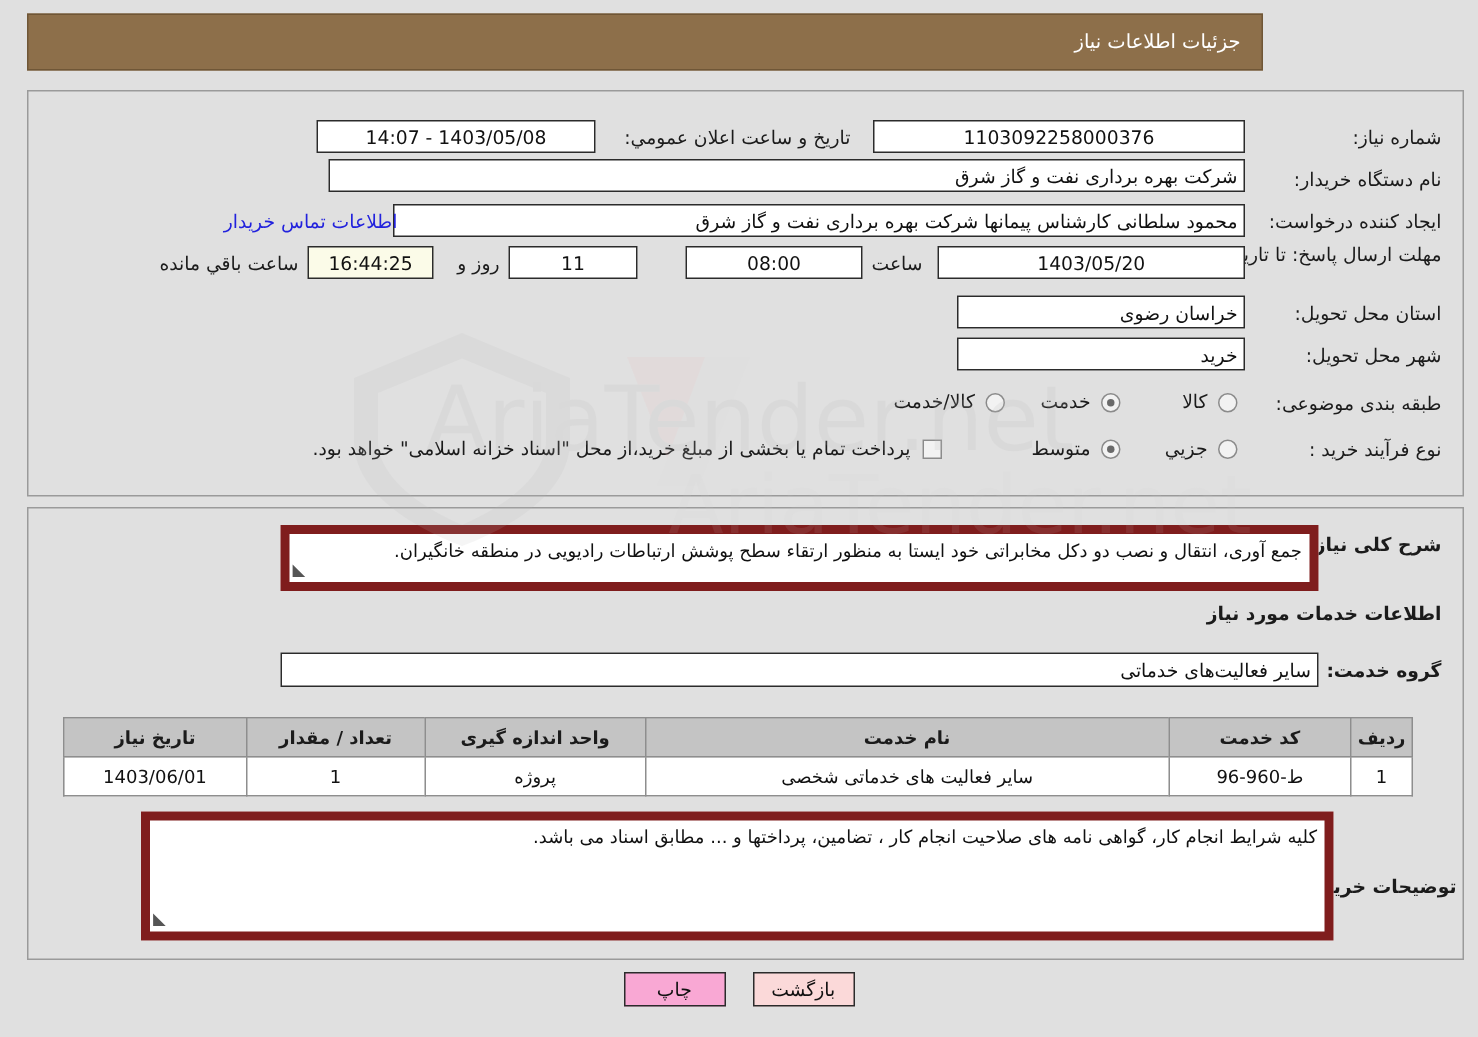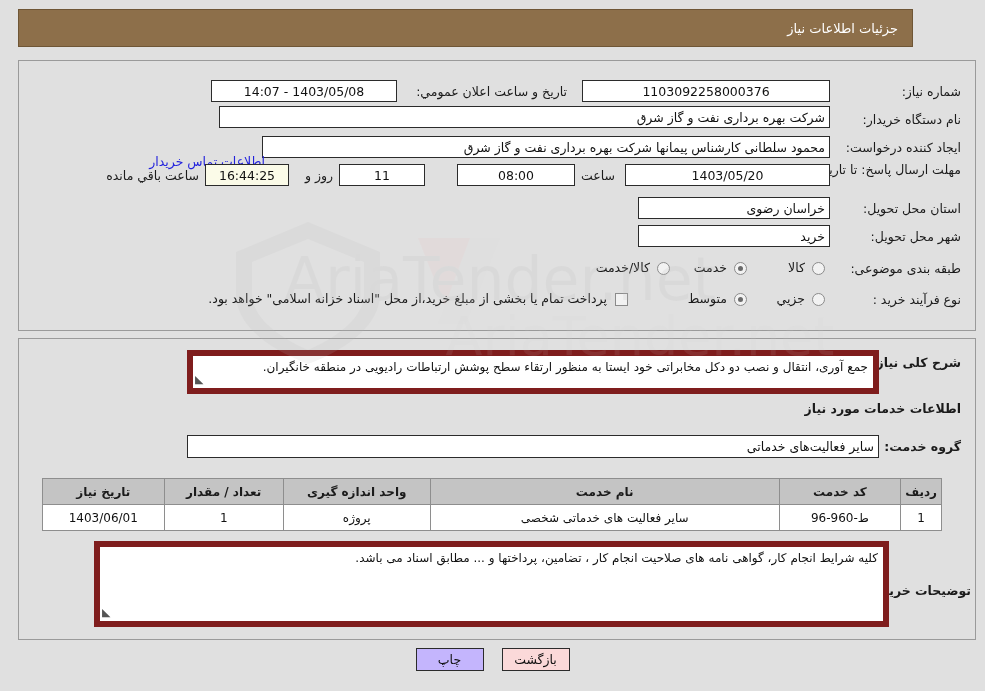--- a/index.html
+++ b/index.html
@@ -12,21 +12,21 @@
     width: 985px; height: 691px;
     position: relative;
     background: #e0e0e0;
     overflow: hidden;
   }
 
   
   .titlebar {
     position: absolute;
     left: 18px; top: 9px;
-    width: 895px; height: 38px;
+    width: 824px; height: 38px;
     background: #8d6f4a;
     border: 1px solid #6f5636;
     display: flex;
     align-items: center;
     justify-content: flex-start;
     padding-right: 14px;
   }
   .titlebar .ttl {
     color: #ffffff;
     font-size: 13px;
@@ -154,21 +154,21 @@
   .btn {
     border: 1px solid #2b2b2b;
     font-size: 12.5px;
     padding: 3px 0;
     width: 68px;
     text-align: center;
     cursor: pointer;
     color: #111;
     font-family: inherit;
   }
-  .btn.print  { background: #c4b5fd; }
+  .btn.print  { background: #f9a8d4; }
   .btn.back   { background: #fbd9d9; }
 
   
   #wm {
     position: absolute;
     left: 0; top: 0; width: 985px; height: 691px;
     pointer-events: none;
     opacity: .17;
   }
 </style>
@@ -187,21 +187,21 @@
     <div class="fld c" style="right:145px; top:19px; width:248px; height:22px;">1103092258000376</div>
 
     <span class="lbl" style="right:408px; top:23px;">تاریخ و ساعت اعلان عمومي:</span>
     <div class="fld c" style="right:578px; top:19px; width:186px; height:22px;margin-left:35px;">1403/05/08 - 14:07</div>
 
     <span class="lbl" style="right:14px; top:51px;">نام دستگاه خریدار:</span>
     <div class="fld r" style="right:145px; top:45px; width:611px; height:22px;">شرکت بهره برداری نفت و گاز شرق</div>
 
     <span class="lbl" style="right:14px; top:79px;">ایجاد کننده درخواست:</span>
     <div class="fld r" style="right:145px; top:75px; width:568px; height:22px;">محمود سلطانی کارشناس پیمانها شرکت بهره برداری نفت و گاز شرق</div>
-    <span class="lnk" style="right:710px; top:79px;margin-top:14px;">اطلاعات تماس خریدار</span>
+    <span class="lnk" style="right:710px; top:79px;">اطلاعات تماس خریدار</span>
 
     <span class="lbl" style="right:14px; top:101px; width:125px; line-height:1.35;">مهلت ارسال پاسخ: تا تاریخ:</span>
     <div class="fld c" style="right:145px; top:103px; width:205px; height:22px;">1403/05/20</div>
     <span class="lbl" style="right:360px; top:107px;">ساعت</span>
     <div class="fld c" style="right:400px; top:103px; width:118px; height:22px;">08:00</div>
     <div class="fld c" style="right:550px; top:103px; width:86px; height:22px;">11</div>
     <span class="lbl" style="right:642px; top:107px;">روز و</span>
     <div class="fld c countdown" style="right:686px; top:103px; width:84px; height:22px;">16:44:25</div>
     <span class="lbl" style="right:776px; top:107px;">ساعت باقي مانده</span>
 

